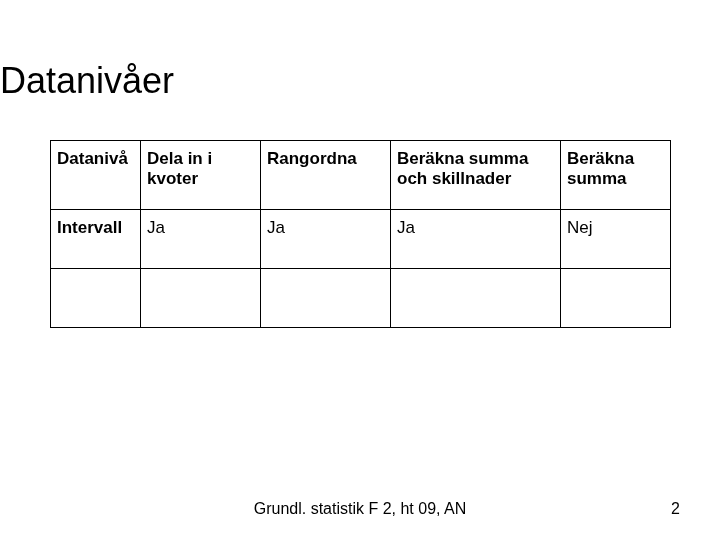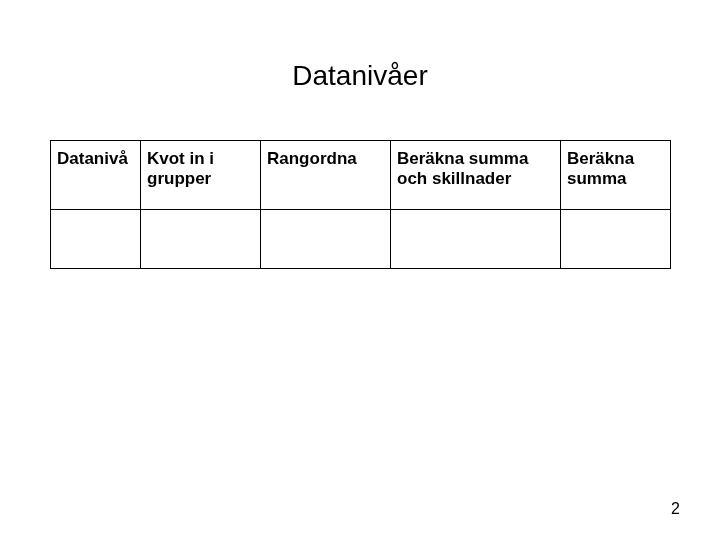--- a/index.html
+++ b/index.html
@@ -15,22 +15,21 @@
     position: relative;
     width: 720px;
     height: 540px;
     box-sizing: border-box;
   }
   .title {
     position: absolute;
     top: 60px;
     left: 0;
     width: 100%;
-    text-align: center;
-    font-size: 28px;
+    font-size: 36px;
     font-weight: 400;
   }
   .tbl {
     position: absolute;
     top: 140px;
     left: 50px;
     width: 620px;
     border-collapse: collapse;
     table-layout: fixed;
     font-size: 17px;
@@ -78,32 +77,40 @@
     <colgroup>
       <col class="col0">
         <col class="col1">
         <col class="col2">
         <col class="col3">
         <col class="col4">
     </colgroup>
     <thead>
       <tr>
         <th>Datanivå</th>
-        <th>Kvot in i grupper</th>
+        <th>Dela in i kvoter</th>
         <th>Rangordna</th>
         <th>Beräkna summa och skillnader</th>
         <th>Beräkna summa</th>
       </tr>
     </thead>
     <tbody>
+      <tr>
+        <th>Intervall</th>
+        <td>Ja</td>
+        <td>Ja</td>
+        <td>Ja</td>
+        <td>Nej</td>
+      </tr>
       <tr>
         <th></th>
         <td></td>
         <td></td>
         <td></td>
         <td></td>
       </tr>
     </tbody>
   </table>
 
+  <div class="footer-left">Grundl. statistik F 2, ht 09, AN</div>
   <div class="footer-right">2</div>
 
 </div>
 
 </body></html>

